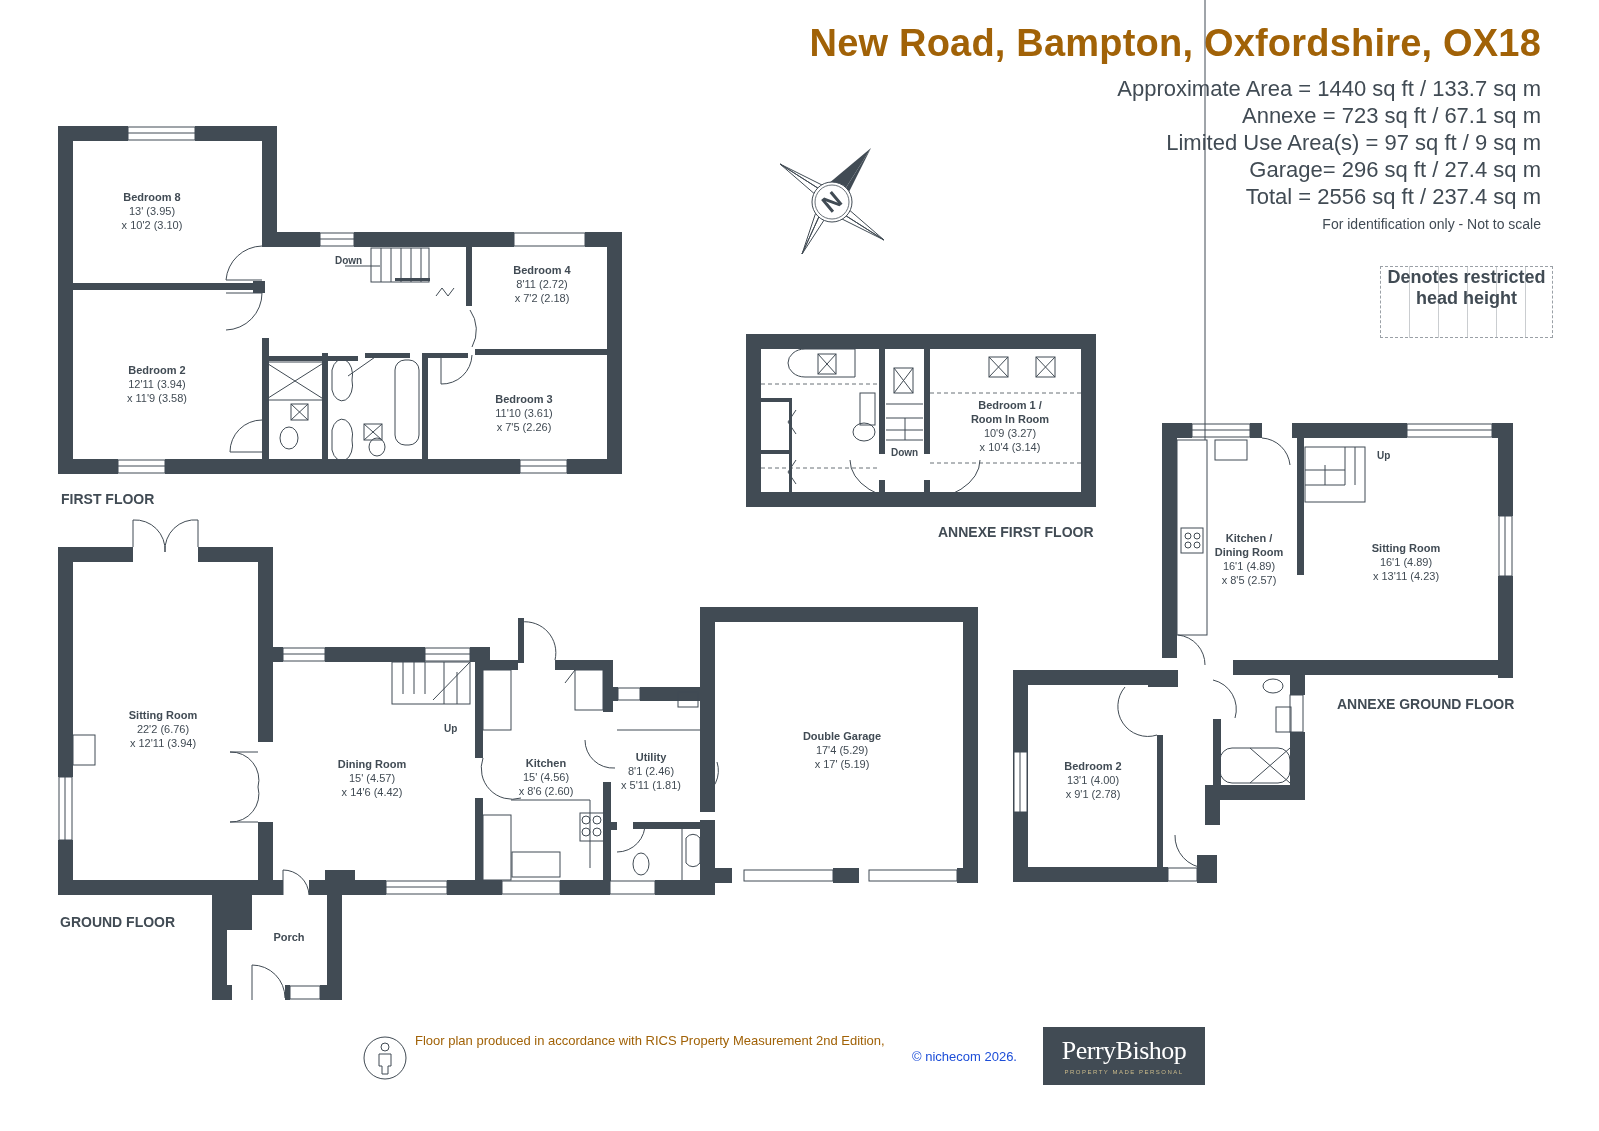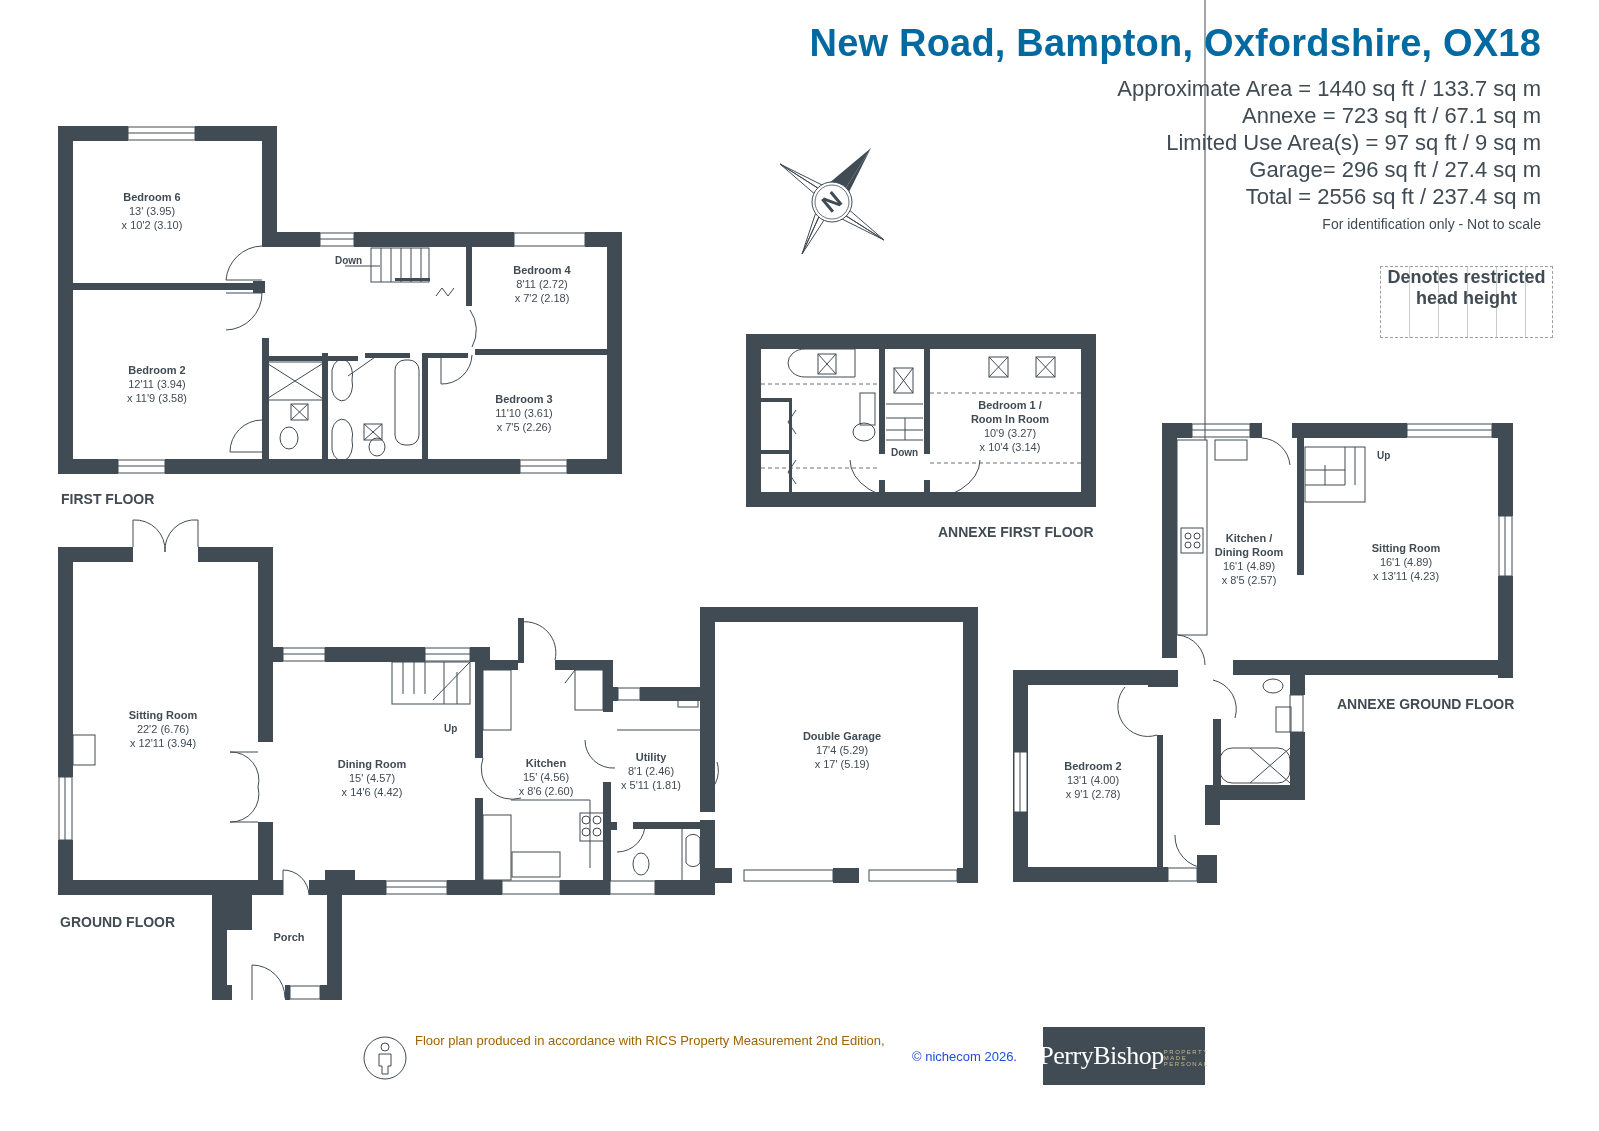--- a/index.html
+++ b/index.html
@@ -1,32 +1,32 @@
 <!DOCTYPE html>
 <html><head>
 <meta charset="utf-8">
 <style>
   html, body { margin:0; padding:0; background:#ffffff; }
   body { width:1599px; height:1131px; position:relative; overflow:hidden; font-family:"Liberation Sans", sans-serif; color:#414b54; }
   .abs { position:absolute; }
-  #title { right:58px; top:22px; font-size:38px; font-weight:bold; color:#0369a1; white-space:nowrap; letter-spacing:0.2px; }
+  #title { right:58px; top:22px; font-size:38px; font-weight:bold; color:#a16207; white-space:nowrap; letter-spacing:0.2px; }
   .area-line { right:58px; font-size:22px; color:#414b54; white-space:nowrap; text-align:right;margin-left:32px; }
   #note { right:58px; top:216px; font-size:14px; color:#414b54; }
   #restricted { left:1345px; top:266px; width:173px; height:72px; border:1px dashed #9aa0a6; box-sizing:border-box;
     background-image: repeating-linear-gradient(90deg, transparent 0, transparent 28px, rgba(150,156,162,0.5) 28px, rgba(150,156,162,0.5) 29px);
     display:flex; flex-direction:column; align-items:center; justify-content:flex-start;margin-left:35px; }
   #restricted span { font-size:18px; font-weight:bold; color:#414b54; line-height:21px; background:rgba(255,255,255,0.0); }
   svg#plan { position:absolute; left:0; top:0; }
   .floor-label { font-size:14px; font-weight:bold; color:#414b54; white-space:nowrap; }
   .room { position:absolute; text-align:center; font-size:11px; line-height:14px; color:#414b54; white-space:nowrap; transform:translateX(-50%); }
   .room .rn { font-weight:bold; }
   .small-lbl { position:absolute; font-size:10px; font-weight:bold; color:#414b54; }
   #footer-text { left:415px; top:1032px; font-size:13px; line-height:17px; color:#a16207; }
   #footer-copy { left:912px; top:1049px; font-size:13px; color:#1d4ed8; }
-  #logo { left:1043px; top:1027px; width:162px; height:58px; background:#414b54; display:flex; flex-direction:row; align-items:center; justify-content:center; }
+  #logo { left:1043px; top:1027px; width:162px; height:58px; background:#414b54; display:flex; flex-direction:column; align-items:center; justify-content:center; }
   #logo .brand { font-family:"Liberation Serif", serif; font-size:26px; color:#ffffff; line-height:28px; letter-spacing:-0.5px; }
   #logo .tag { font-size:6px; letter-spacing:1.5px; color:#c9b98a; margin-top:4px; }
   #person-icon { left:362px; top:1035px; width:46px; height:46px; }
 </style>
 </head>
 <body>
 
 <div class="abs" id="title">New Road, Bampton, Oxfordshire, OX18</div>
 <div class="abs area-line" style="top:76px">Approximate Area = 1440 sq ft / 133.7 sq m</div>
 <div class="abs area-line" style="top:103px">Annexe = 723 sq ft / 67.1 sq m</div>
@@ -338,21 +338,21 @@
     <line x1="930" y1="463" x2="1081" y2="463"></line>
   </g>
 </svg>
 
 <div class="abs floor-label" style="left:61px;top:491px">FIRST FLOOR</div>
 <div class="abs floor-label" style="left:60px;top:914px">GROUND FLOOR</div>
 <div class="abs floor-label" style="left:938px;top:524px">ANNEXE FIRST FLOOR</div>
 <div class="abs floor-label" style="left:1337px;top:696px">ANNEXE GROUND FLOOR</div>
 
 <div class="room" style="left:152px;top:190px">
-  <div class="rn">Bedroom 6</div>
+  <div class="rn">Bedroom 8</div>
   <div>13' (3.95)</div>
   <div>x 10'2 (3.10)</div>
 </div>
 <div class="room" style="left:157px;top:363px">
   <div class="rn">Bedroom 2</div>
   <div>12'11 (3.94)</div>
   <div>x 11'9 (3.58)</div>
 </div>
 <div class="room" style="left:542px;top:263px">
   <div class="rn">Bedroom 4</div>

